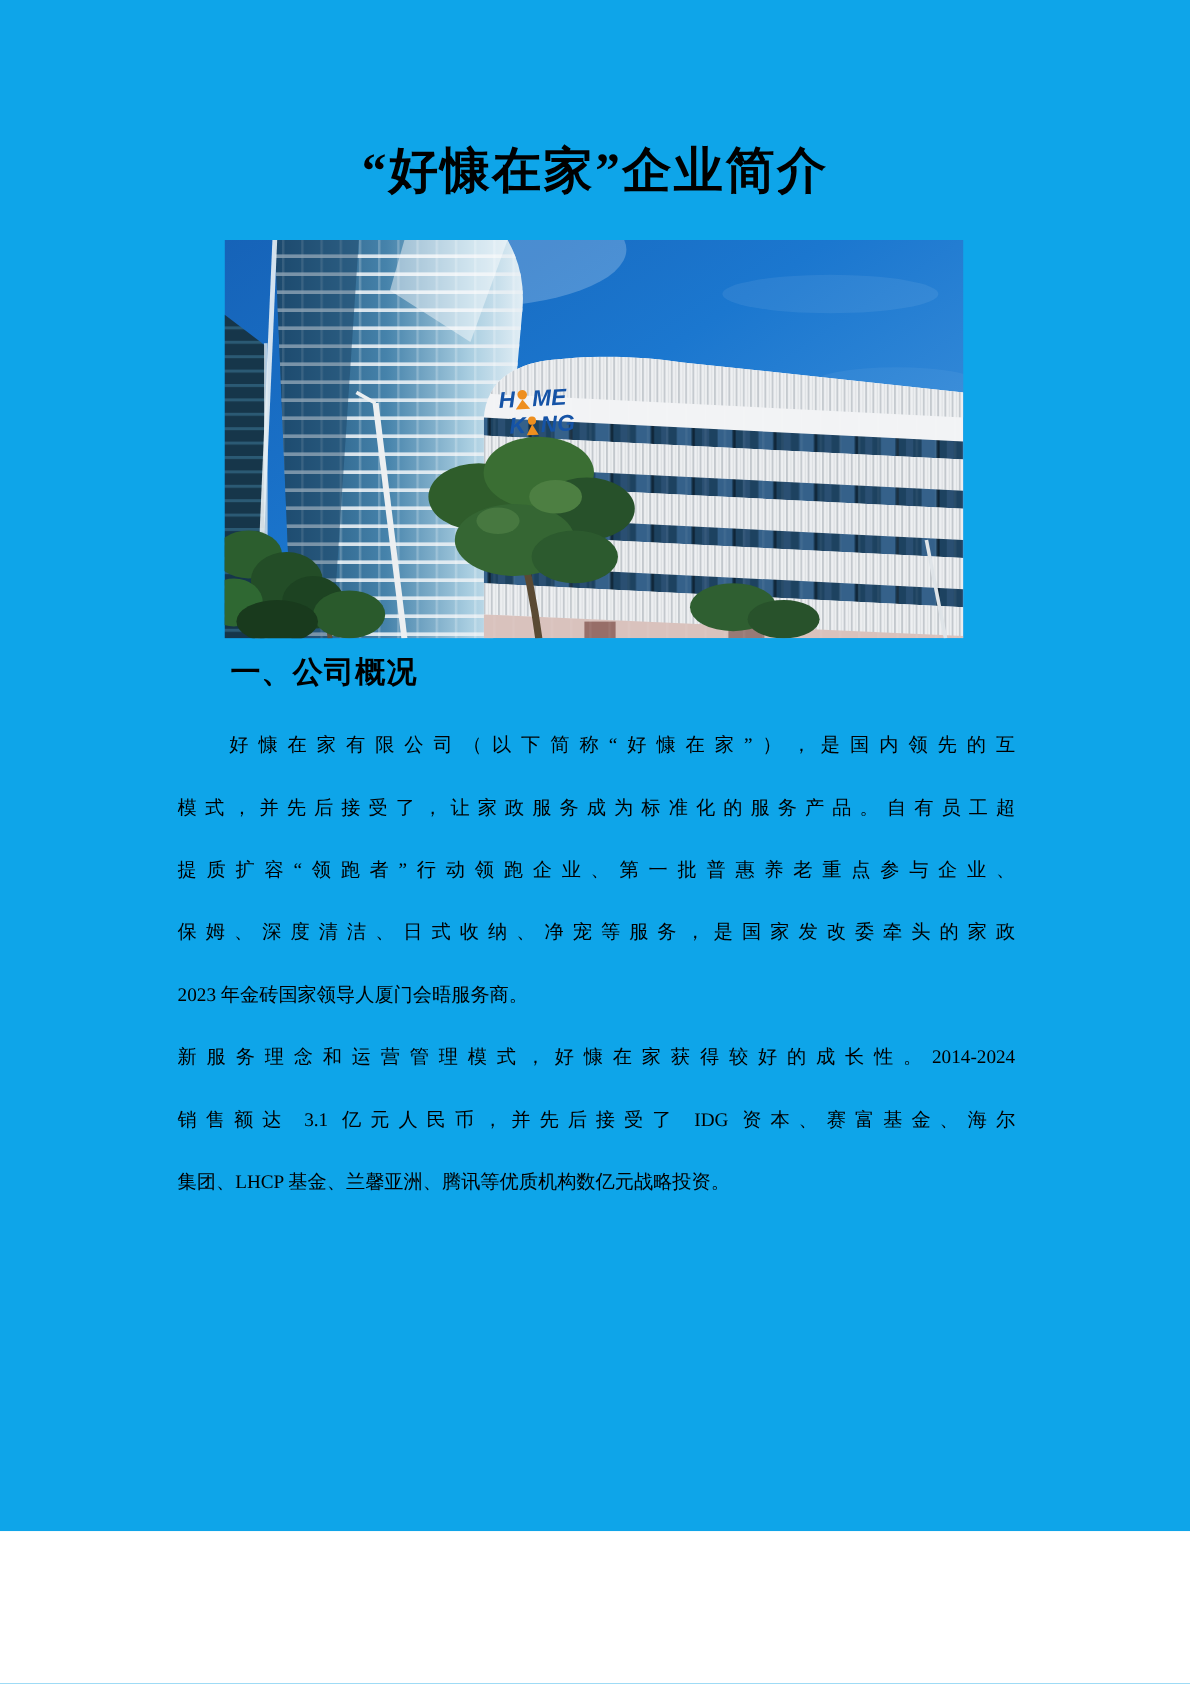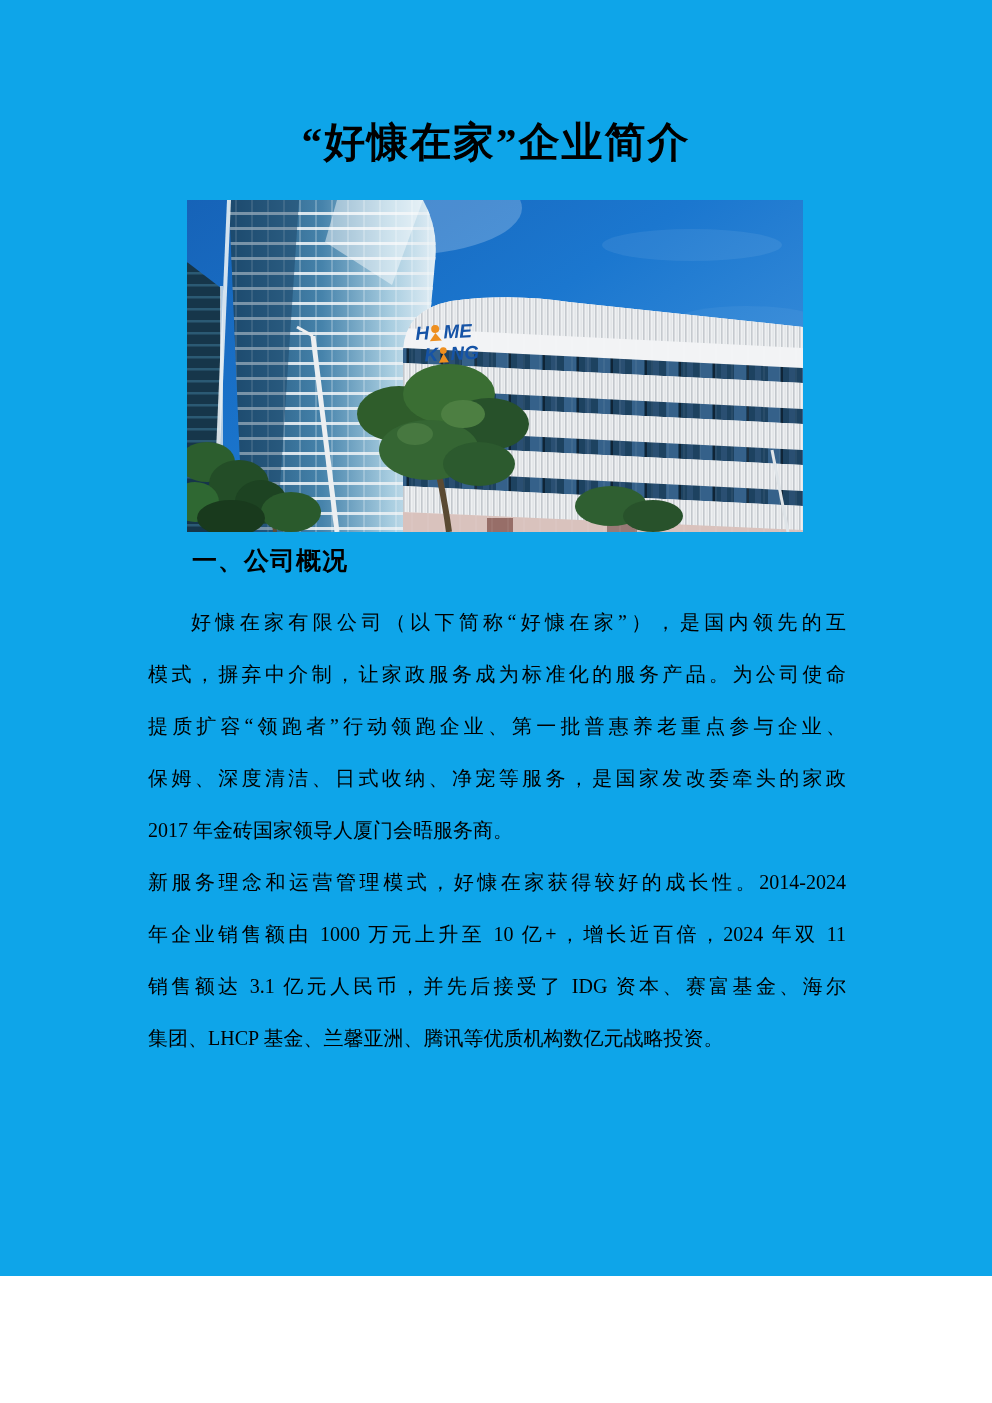--- a/index.html
+++ b/index.html
@@ -17,21 +17,21 @@
     position:absolute; left:187px; top:200px; width:616px; height:332px;
     overflow:hidden;
   }
   .photo-wrap svg { display:block; width:616px; height:332px; }
   .section-heading {
     position:absolute; left:148px; top:544px;
     font-size:25px; font-weight:bold; letter-spacing:1px; line-height:34px;margin-left:44px;
   }
   .body-text {
     position:absolute; left:148px; top:596px; width:698px;
-    font-size:20px;
+    font-size:16px;
   }
   .line {
     height:52px; line-height:52px; overflow:hidden;
     text-align:justify; text-align-last:justify;
     text-justify:inter-character;
   }
   .line.indent { text-indent:43px; }
   .line.last { text-align-last:left; }
   .logo-text {
     font-family:"Liberation Sans","DejaVu Sans",sans-serif;
@@ -172,24 +172,23 @@
         <ellipse cx="466" cy="316" rx="30" ry="16" fill="#28522b"></ellipse>
       </g>
     </svg>
   </div>
 
   <div class="section-heading">一、公司概况</div>
 
   <div class="body-text">
 
     <div class="line indent">好慷在家有限公司（以下简称“好慷在家”），是国内领先的互</div>
-    <div class="line">模式，摒弃中介制，让家政服务成为标准化的服务产品。为公司使命</div>
+    <div class="line">模式，并先后接受了，让家政服务成为标准化的服务产品。自有员工超</div>
     <div class="line">提质扩容“领跑者”行动领跑企业、第一批普惠养老重点参与企业、</div>
     <div class="line">保姆、深度清洁、日式收纳、净宠等服务，是国家发改委牵头的家政</div>
-    <div class="line last">2017 年金砖国家领导人厦门会晤服务商。</div>
+    <div class="line last">2023 年金砖国家领导人厦门会晤服务商。</div>
 
     <div class="line">新服务理念和运营管理模式，好慷在家获得较好的成长性。2014-2024</div>
-    <div class="line">年企业销售额由 1000 万元上升至 10 亿+，增长近百倍，2024 年双 11</div>
     <div class="line">销售额达 3.1 亿元人民币，并先后接受了 IDG 资本、赛富基金、海尔</div>
     <div class="line last">集团、LHCP 基金、兰馨亚洲、腾讯等优质机构数亿元战略投资。</div>
   </div>
 
 </div>
 
 </body></html>

